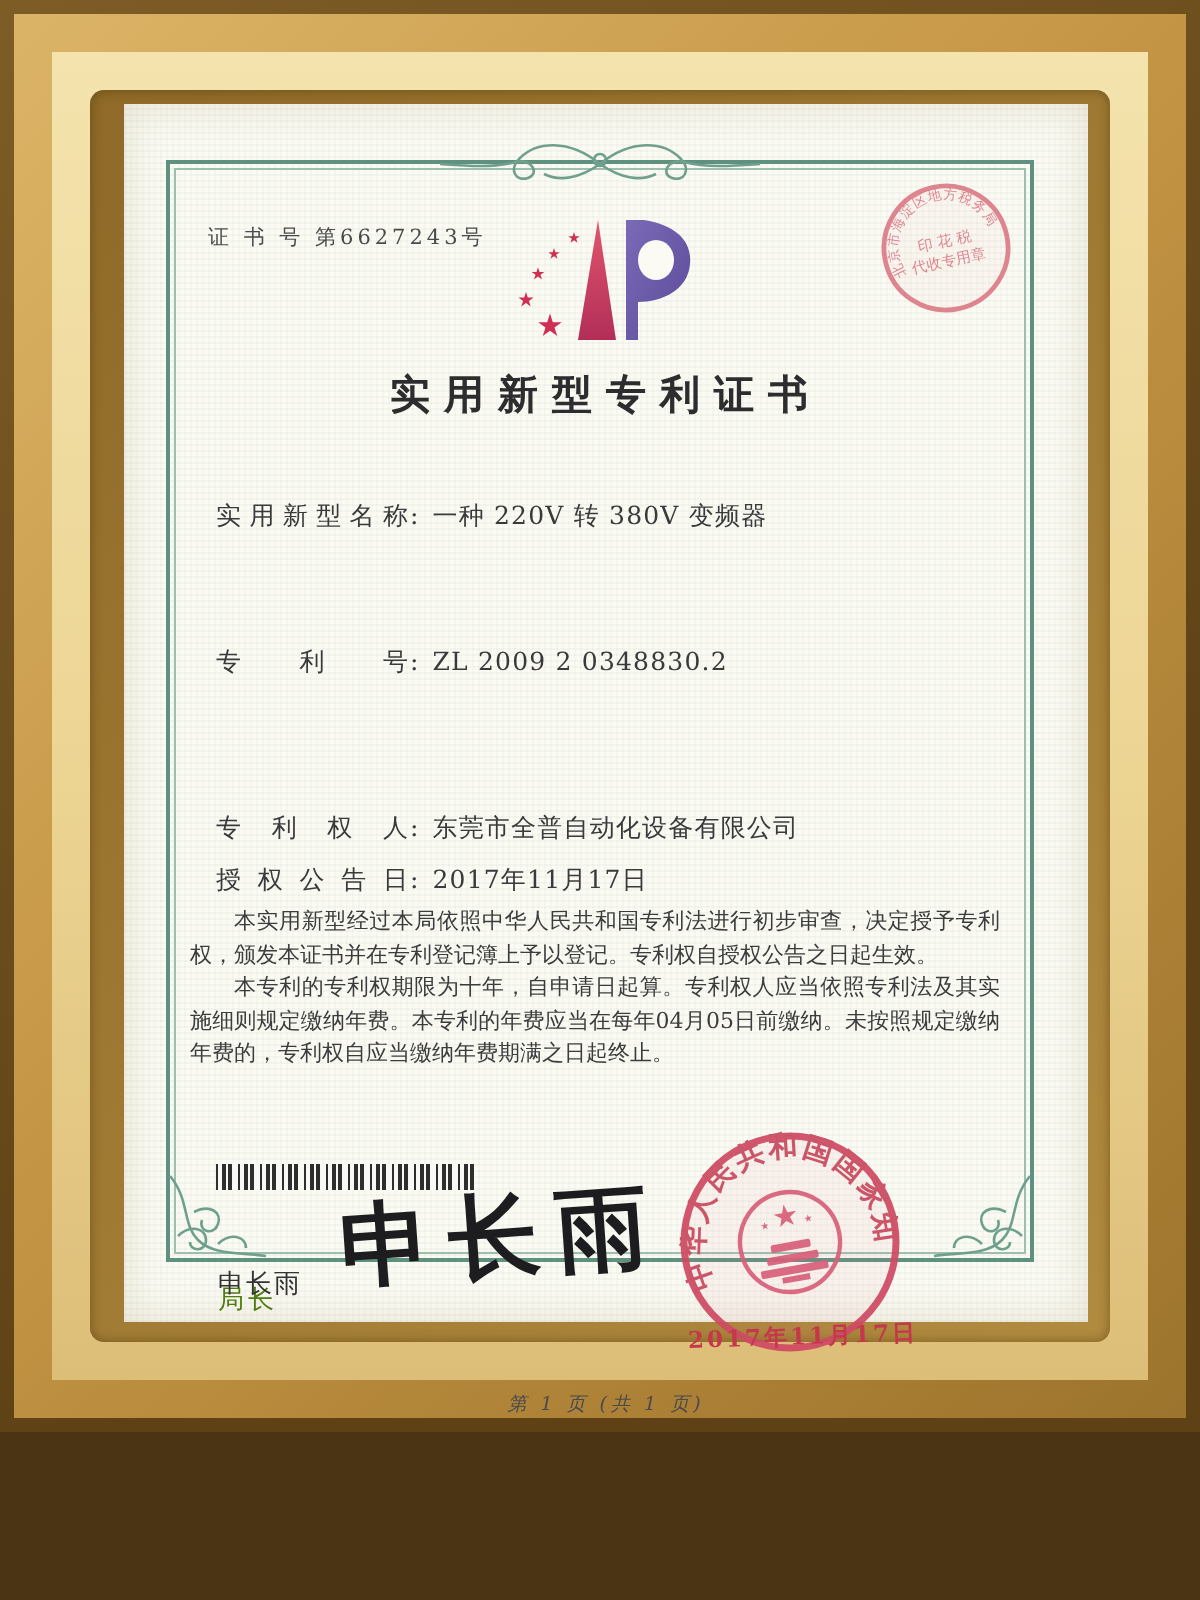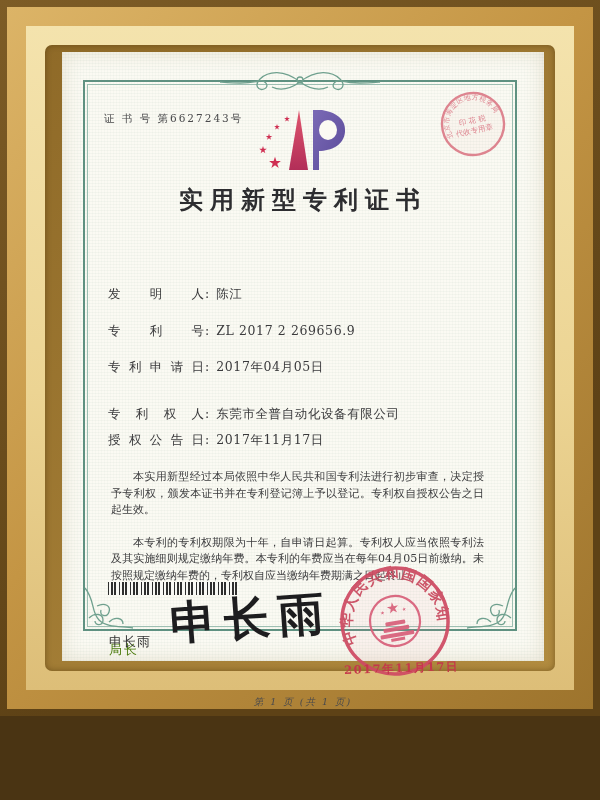--- a/index.html
+++ b/index.html
@@ -20,29 +20,29 @@
   .green-border{position:absolute;left:21px;top:28px;right:27px;bottom:30px;border:2px solid #5f9181;}
   .green-border::before{content:"";position:absolute;inset:2px;border:1px solid #9dbfb2;}
   .orn-top{position:absolute;left:50%;top:-15px;transform:translateX(-50%);}
   .orn-corner{position:absolute;width:56px;height:56px;}
   .orn-bl{left:-4px;bottom:-5px;}
   .orn-br{right:-4px;bottom:-5px;transform:scaleX(-1);}
   
   .cert-no{position:absolute;left:42px;top:60px;font-size:10.5px;letter-spacing:2px;color:#4a4a4c;}
   .logo{position:absolute;left:190px;top:54px;}
   .title{position:absolute;left:0;right:0;top:132px;margin:0;text-align:center;
-         font-size:24px;font-weight:700;letter-spacing:7px;color:#2d2d30;}
+         font-size:20px;font-weight:700;letter-spacing:7px;color:#2d2d30;}
   .field{position:absolute;left:46px;font-size:12.5px;color:#3a3a3c;white-space:nowrap;}
   .f0{top:198px}.f1{top:234px}.f2{top:271px}.f3{top:307px}.f4{top:354px}.f5{top:380px}
   .lbl{display:inline-block;width:96px;text-align:justify;text-align-last:justify;}
   .colon{margin:0 7px 0 1px;}
   .val{letter-spacing:.6px;}
   .paras{position:absolute;left:33px;top:401px;width:405px;font-size:11px;line-height:16.6px;
          color:#3c3c3e;text-align:justify;}
-  .paras p{margin:16px;text-indent:2em;}
+  .paras p{margin:0;text-indent:2em;}
   .barcode{position:absolute;left:46px;top:530px;width:129px;height:13px;
          background:repeating-linear-gradient(90deg,#2e2e2e 0 1px,#f8f8f4 1px 3px,#2e2e2e 3px 5px,
                     #f8f8f4 5px 6px,#2e2e2e 6px 8px,#f8f8f4 8px 11px);}
   .officer-title{position:absolute;left:47px;top:557px;font-size:13px;color:#4d7c0f;letter-spacing:2px;margin-top:32px;}
   .officer-name{position:absolute;left:47px;top:581px;font-size:13px;color:#333;letter-spacing:1px;}
   .signature{position:absolute;left:108px;top:536px;font-size:46px;color:#1d1d1f;
          font-family:"DejaVu Sans","Liberation Sans",sans-serif;font-weight:600;
          letter-spacing:8px;transform:rotate(-4deg);white-space:nowrap;}
   .seal-issuing{position:absolute;left:276px;top:512px;transform:rotate(-10deg);opacity:.93;}
   .seal-date{position:absolute;left:282px;top:609px;font-size:11.5px;font-weight:700;color:#c5374b;
@@ -110,28 +110,25 @@
         <path transform="translate(11,44) scale(4)" d="M0,-1 L0.225,-0.31 L0.951,-0.31 L0.363,0.118 L0.588,0.809 L0,0.382 L-0.588,0.809 L-0.363,0.118 L-0.951,-0.31 L-0.225,-0.31 Z"></path>
         <path transform="translate(23,57) scale(6.2)" d="M0,-1 L0.225,-0.31 L0.951,-0.31 L0.363,0.118 L0.588,0.809 L0,0.382 L-0.588,0.809 L-0.363,0.118 L-0.951,-0.31 L-0.225,-0.31 Z"></path>
       </g>
       <path d="M47,4 L56,64 L37,64 Z" fill="url(#gp)"></path>
       <path d="M61,64 L61,4 L70,4 C88,7 94,16 93,26 C92,39 79,45 67,45 L67,64 Z" fill="url(#gv)"></path>
       <ellipse cx="76" cy="24" rx="9" ry="10" fill="#fbfaf3"></ellipse>
     </svg>
 
     <h1 class="title">实用新型专利证书</h1>
 
-    <div class="field f1">
-      <span class="lbl">发明人</span><span class="colon">:</span><span class="val">陈江</span>
+    <div class="field f0">
+      <span class="lbl">实用新型名称</span><span class="colon">:</span><span class="val">一种 220V 转 380V 变频器</span>
     </div>
     <div class="field f2">
-      <span class="lbl">专利号</span><span class="colon">:</span><span class="val">ZL 2017 2 269656.9</span>
-    </div>
-    <div class="field f3">
-      <span class="lbl">专利申请日</span><span class="colon">:</span><span class="val">2017年04月05日</span>
+      <span class="lbl">专利号</span><span class="colon">:</span><span class="val">ZL 2009 2 0348830.2</span>
     </div>
     <div class="field f4">
       <span class="lbl">专利权人</span><span class="colon">:</span><span class="val">东莞市全普自动化设备有限公司</span>
     </div>
     <div class="field f5">
       <span class="lbl">授权公告日</span><span class="colon">:</span><span class="val">2017年11月17日</span>
     </div>
 
     <div class="paras">
       <p>本实用新型经过本局依照中华人民共和国专利法进行初步审查，决定授予专利权，颁发本证书并在专利登记簿上予以登记。专利权自授权公告之日起生效。</p>

